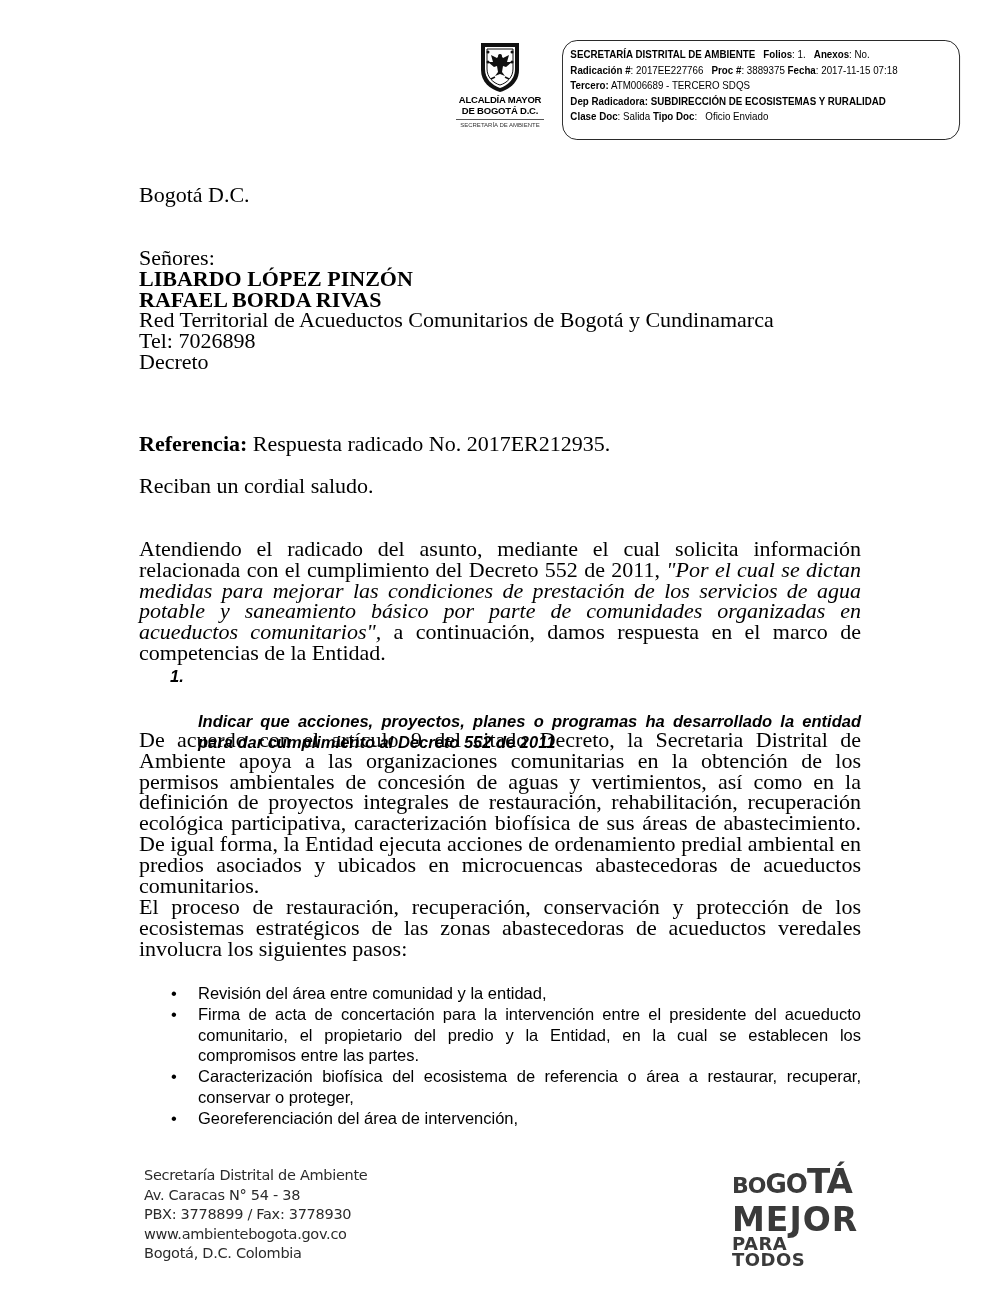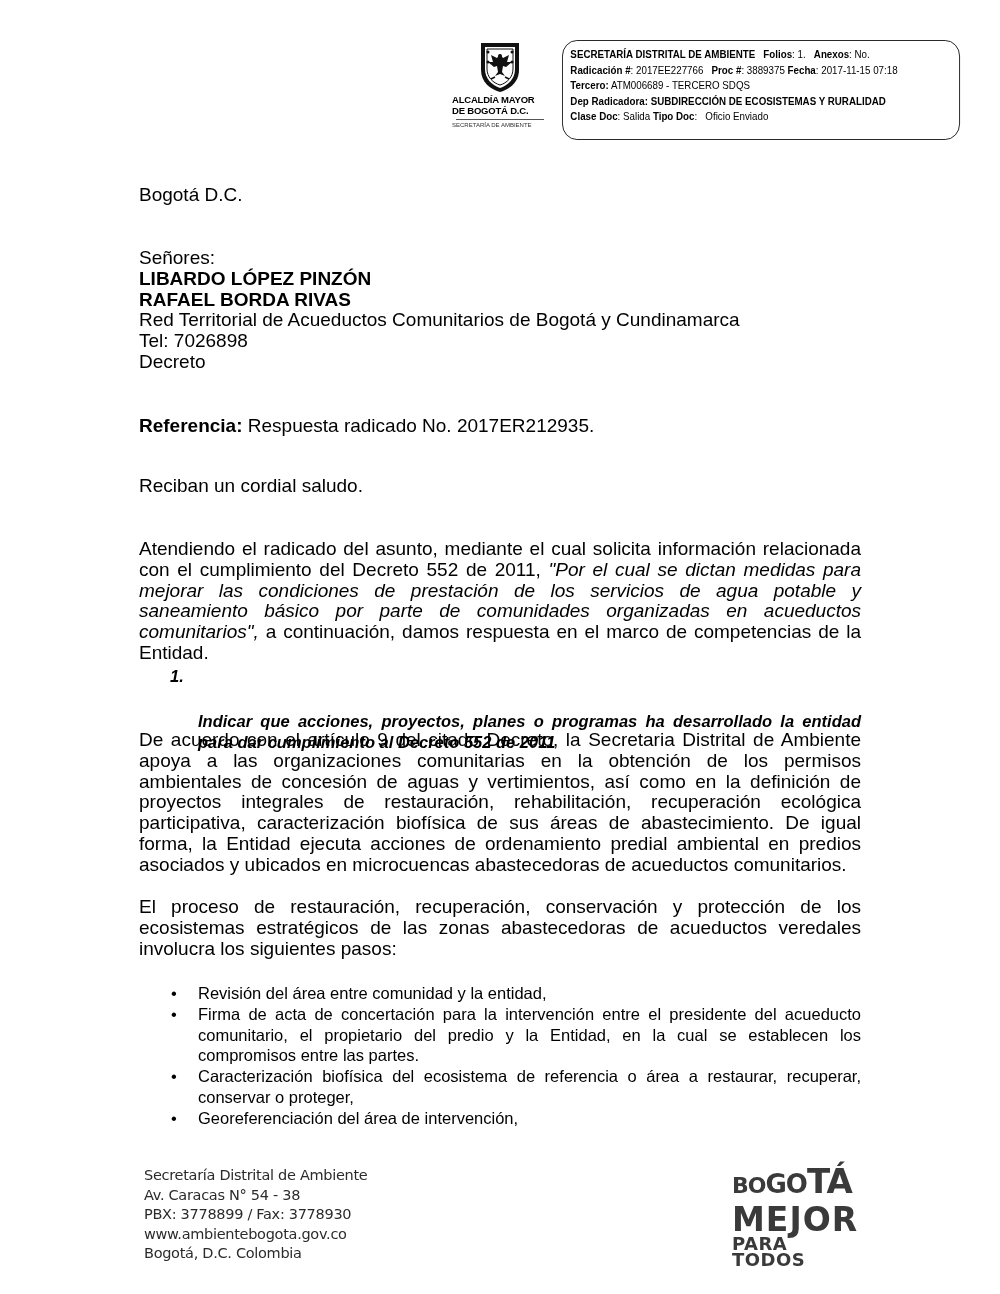--- a/index.html
+++ b/index.html
@@ -1,34 +1,34 @@
 <!DOCTYPE html>
 <html><head>
 <meta charset="utf-8">
 <style>
   html, body { margin: 0; padding: 0; background: #ffffff; }
   body { width: 1000px; height: 1294px; position: relative; overflow: hidden;
          font-family: "Liberation Sans", sans-serif; color: #000; }
   .abs { position: absolute; }
 
   
-  #logo { left: 452px; top: 40px; width: 96px; text-align: left; }
+  #logo { left: 452px; top: 40px; width: 96px; text-align: center; }
   #logo .shield { display: block; margin: 0 auto; }
   #logo .l1, #logo .l2 { font-weight: bold; font-size: 9.5px; line-height: 11px; letter-spacing: -0.2px; }
   #logo .rule { border-top: 1px solid #555; margin: 3px 4px 2px 4px; }
   #logo .l3 { font-size: 6px; line-height: 7px; color: #333; }
 
   
   #stamp { left: 562px; top: 40px; width: 398px; height: 100px; border: 1.3px solid #222;
            border-radius: 16px; box-sizing: border-box; padding: 6px 0 0 8px;
            font-family: "Liberation Sans", sans-serif; font-size: 10.5px; line-height: 15.5px; transform: scaleX(0.93); transform-origin: left top; width: 428px; }
   #stamp b { font-weight: bold; }
 
   
-  .txt { left: 139px; width: 722px; font-size: 19px; line-height: 20.8px; }
+  .txt { left: 139px; width: 722px; font-size: 22px; line-height: 20.8px; font-family: Liberation Serif, serif; }
   .just { text-align: justify; text-align-last: left; }
   .bold { font-weight: bold; }
   .it { font-style: italic; }
 
   .numbered { left: 170px; width: 691px; font-size: 16.5px; line-height: 20.8px;
               font-weight: bold; font-style: italic; text-align: justify; text-align-last: left; }
   .numbered .num { position: absolute; left: 0; top: 0; }
   .numbered .body { display: block; padding-left: 28px; margin-top: 45px; }
 
   ul.bullets { margin: 0; padding: 0; list-style: none; left: 170px; width: 691px;
@@ -94,21 +94,21 @@
 
 <div class="abs txt" style="top:248px">
   <div>Señores:</div>
   <div class="bold">LIBARDO LÓPEZ PINZÓN</div>
   <div class="bold">RAFAEL BORDA RIVAS</div>
   <div>Red Territorial de Acueductos Comunitarios de Bogotá y Cundinamarca</div>
   <div>Tel: 7026898</div>
   <div>Decreto</div>
 </div>
 
-<div class="abs txt" style="top:416px">
+<div class="abs txt" style="top:434px">
   <span class="bold">Referencia:</span><span> Respuesta radicado No. 2017ER212935.</span>
 </div>
 
 <div class="abs txt" style="top:476px">Reciban un cordial saludo.</div>
 
 <div class="abs txt just" style="top:539px">
   <span>Atendiendo el radicado del asunto, mediante el cual solicita información relacionada con el cumplimiento del Decreto 552 de 2011, </span><span class="it">"Por el cual se dictan medidas para mejorar las condiciones de prestación de los servicios de agua potable y saneamiento básico por parte de comunidades organizadas en acueductos comunitarios",</span><span> a continuación, damos respuesta en el marco de competencias de la Entidad.</span>
 </div>
 
 <div class="abs numbered" style="top:666px">

